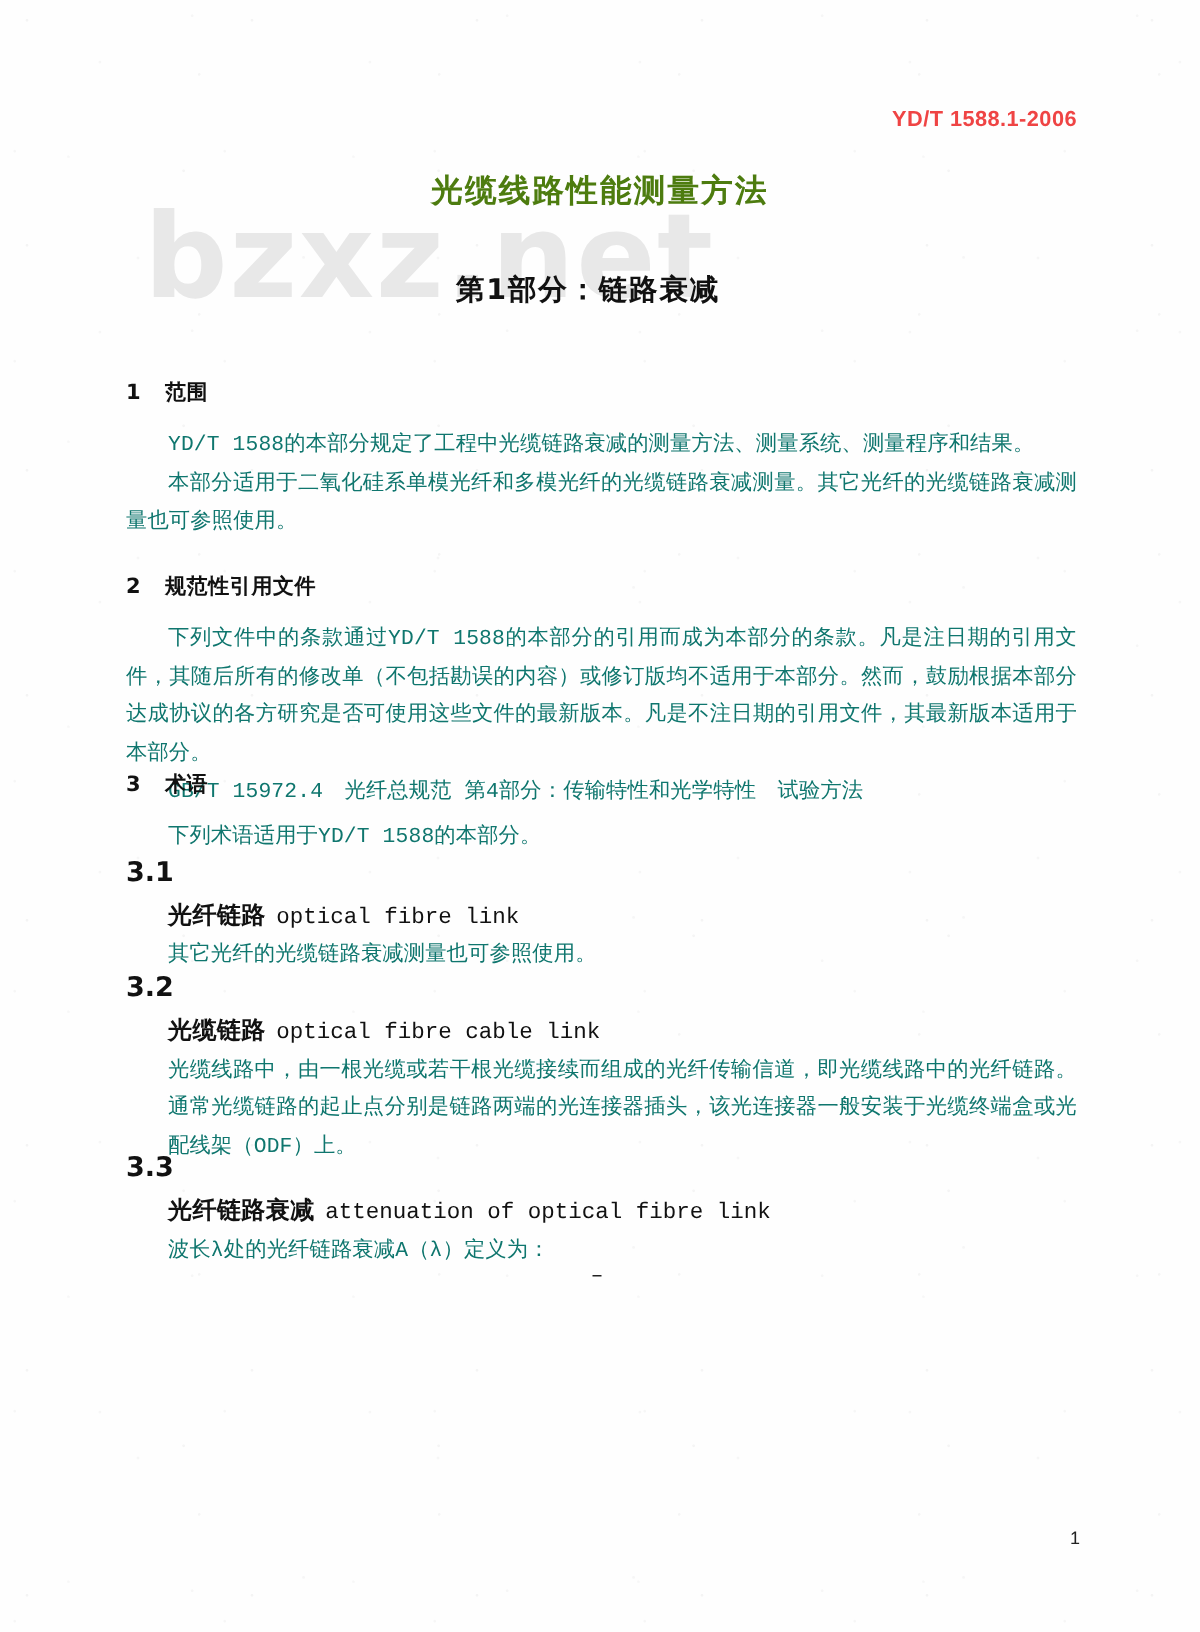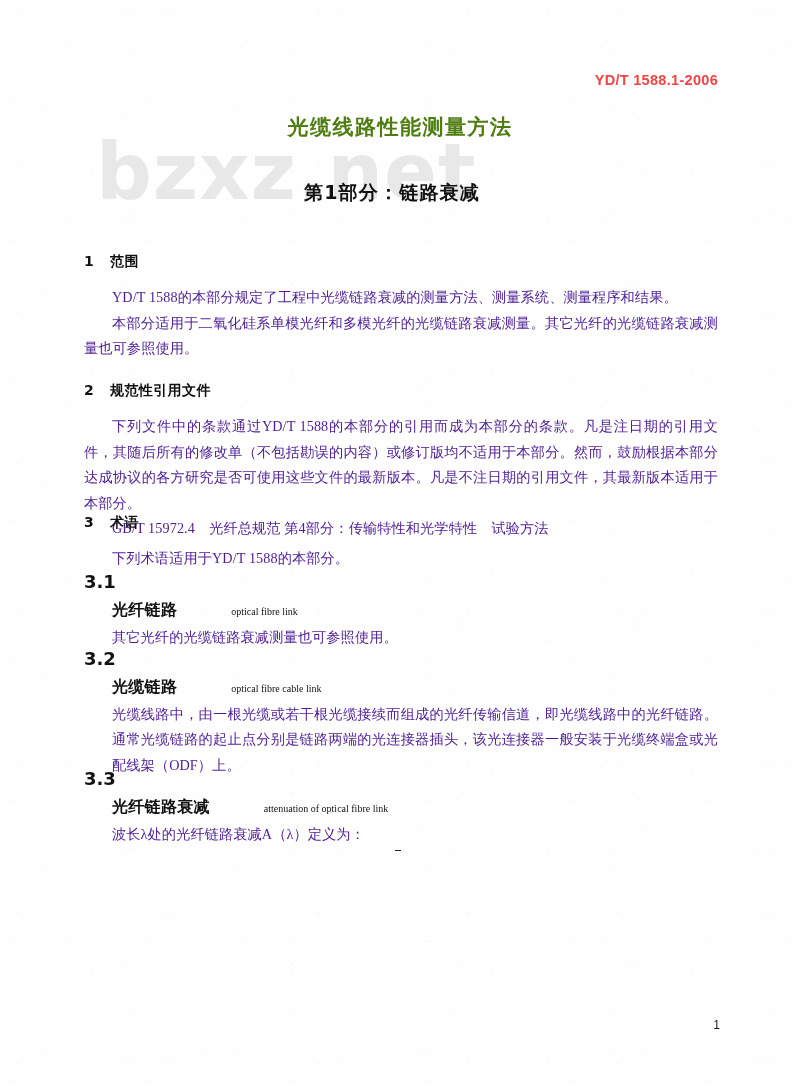--- a/index.html
+++ b/index.html
@@ -118,47 +118,46 @@
   .sec-head .num { display: inline-block; width: 26px; }
 
   .sub-num {
     font-family: "DejaVu Sans", "Liberation Sans", sans-serif;
     font-size: 18px;
     font-weight: 700;
     color: #111;
   }
 
   .para {
-    font-family: Liberation Serif, serif;
+    font-family: Liberation Mono, monospace;
     font-size: 14.2px;
     line-height: 25.5px;
-    color: #4c1d95;
+    color: #0f766e;
     text-align: justify;
     letter-spacing: 0.1px;
   }
   .para.indent { text-indent: 28px; }
   .para.hang { padding-left: 28px; }
 
   .term-line {
     padding-left: 28px;
     font-size: 14.2px;
     line-height: 25.5px;
     color: #111;
   }
   .term-cn {
     font-family: "DejaVu Sans", "Liberation Sans", sans-serif;
     font-weight: 700;
     font-size: 16px;
     letter-spacing: 0.3px;
   }
   .term-en {
-    font-family: Liberation Serif, serif;
-    font-size: 10px;
+    font-family: Liberation Mono, monospace;
+    font-size: 15px;
     padding-left: 7px;
-    margin-left: 47px;
   }
 
   
   .formula-row {
     position: relative;
     height: 44px;
     font-family: "Liberation Serif", "DejaVu Serif", serif;
   }
   .formula {
     position: absolute;

